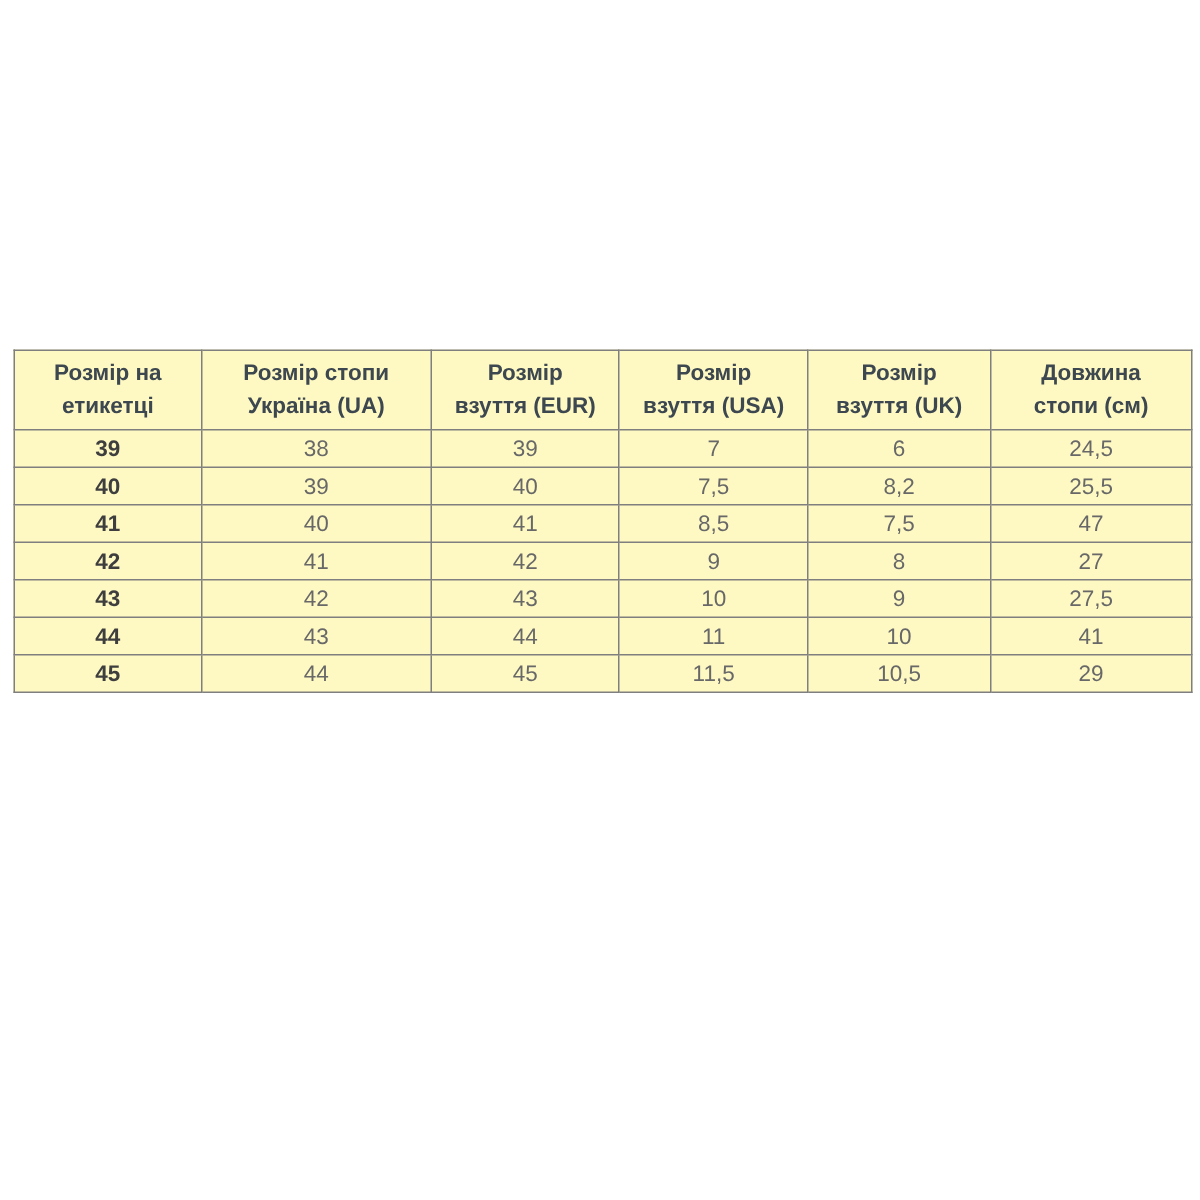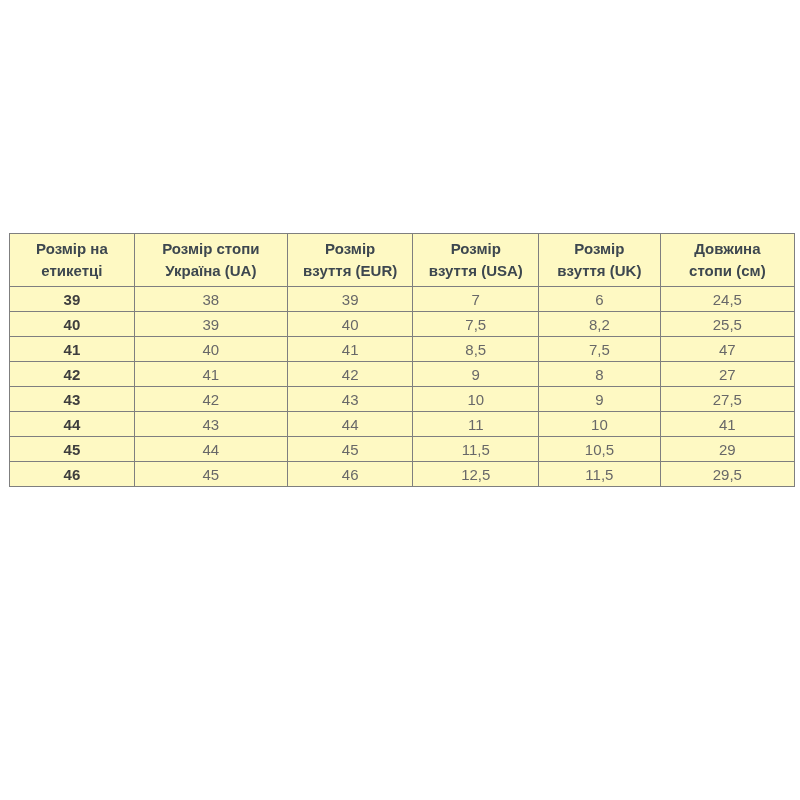--- a/index.html
+++ b/index.html
@@ -130,23 +130,15 @@
           <td>41</td>
         </tr>
         <tr>
           <td class="label-col">45</td>
           <td>44</td>
           <td>45</td>
           <td>11,5</td>
           <td>10,5</td>
           <td>29</td>
         </tr>
-        <tr>
-          <td class="label-col">46</td>
-          <td>45</td>
-          <td>46</td>
-          <td>12,5</td>
-          <td>11,5</td>
-          <td>29,5</td>
-        </tr>
       </tbody>
   </table>
 </div>
 
 </body></html>

